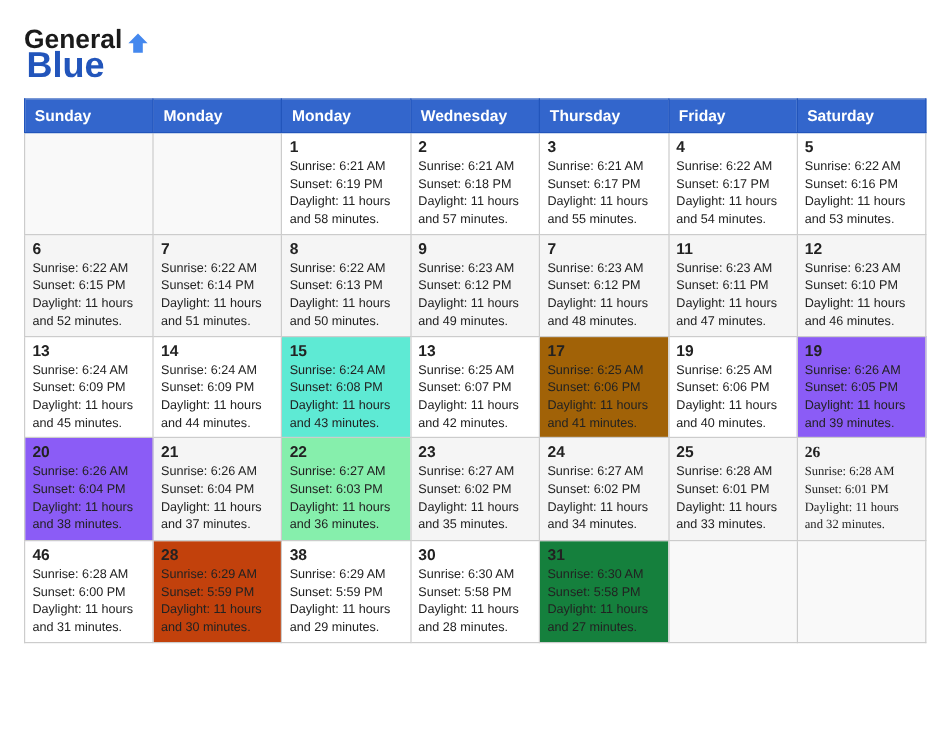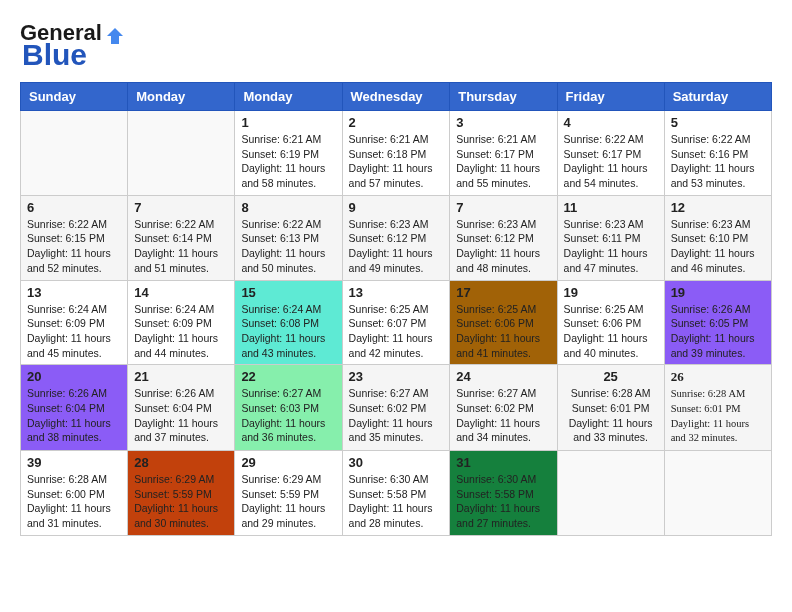--- a/index.html
+++ b/index.html
@@ -263,48 +263,48 @@
           <div class="day-info" style="white-space: pre-line;">Sunrise: 6:27 AM
 Sunset: 6:02 PM
 Daylight: 11 hours and 35 minutes.</div>
         </td>
         <td style="background: rgb(245, 245, 245);">
           <span class="day-num">24</span>
           <div class="day-info" style="white-space: pre-line;">Sunrise: 6:27 AM
 Sunset: 6:02 PM
 Daylight: 11 hours and 34 minutes.</div>
         </td>
-        <td style="background: rgb(245, 245, 245); text-align: center;">
+        <td style="background: rgb(245, 245, 245);">
           <span class="day-num">25</span>
           <div class="day-info" style="white-space: pre-line;">Sunrise: 6:28 AM
 Sunset: 6:01 PM
 Daylight: 11 hours and 33 minutes.</div>
         </td>
         <td style="background: rgb(245, 245, 245); font-family: Liberation Serif, serif;">
           <span class="day-num">26</span>
           <div class="day-info" style="white-space: pre-line;">Sunrise: 6:28 AM
 Sunset: 6:01 PM
 Daylight: 11 hours and 32 minutes.</div>
         </td>
       </tr>
       <tr>
         <td style="background: rgb(255, 255, 255);">
-          <span class="day-num">39</span>
+          <span class="day-num">46</span>
           <div class="day-info" style="white-space: pre-line;">Sunrise: 6:28 AM
 Sunset: 6:00 PM
 Daylight: 11 hours and 31 minutes.</div>
         </td>
         <td style="background: #c2410c;">
           <span class="day-num">28</span>
           <div class="day-info" style="white-space: pre-line;">Sunrise: 6:29 AM
 Sunset: 5:59 PM
 Daylight: 11 hours and 30 minutes.</div>
         </td>
         <td style="background: rgb(255, 255, 255);">
-          <span class="day-num">29</span>
+          <span class="day-num">38</span>
           <div class="day-info" style="white-space: pre-line;">Sunrise: 6:29 AM
 Sunset: 5:59 PM
 Daylight: 11 hours and 29 minutes.</div>
         </td>
         <td style="background: rgb(255, 255, 255);">
           <span class="day-num">30</span>
           <div class="day-info" style="white-space: pre-line;">Sunrise: 6:30 AM
 Sunset: 5:58 PM
 Daylight: 11 hours and 28 minutes.</div>
         </td>

